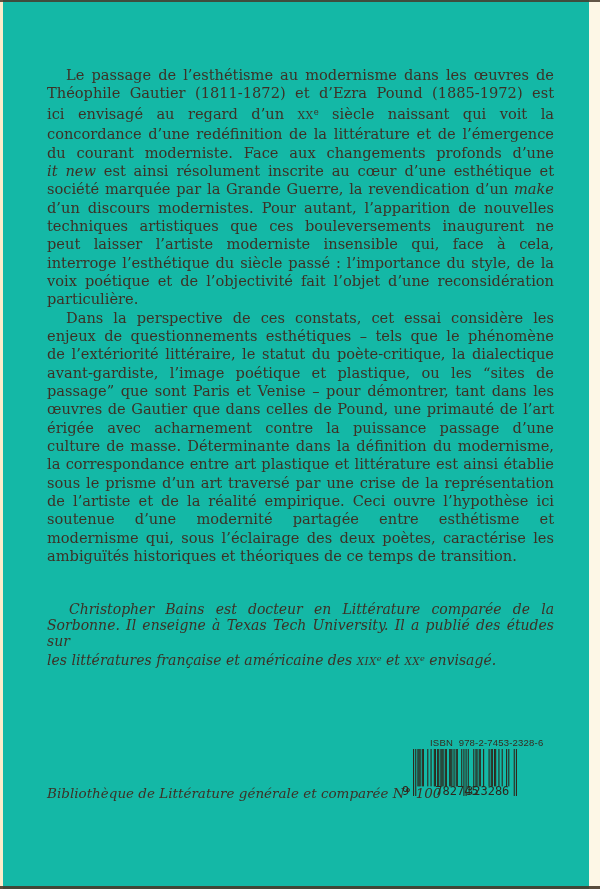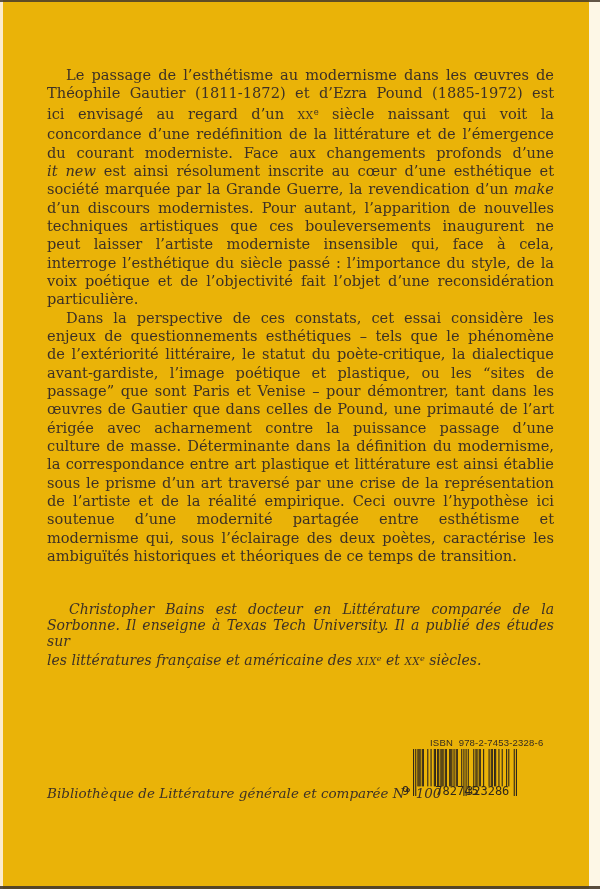--- a/index.html
+++ b/index.html
@@ -1,18 +1,18 @@
 <!DOCTYPE html>
 <html><head>
 <meta charset="utf-8">
 <style>
   html,body { margin:0; padding:0; background:#888; }
   .page {
     position:relative; width:600px; height:889px; overflow:hidden;
-    background:#eab308; color:#3d3126;
+    background:#14b8a6; color:#3d3126;
     font-family:"DejaVu Serif", serif;
   }
   
   .edge-left  { position:absolute; left:0; top:0; width:3px; height:889px; background:#fdeccb; }
   .edge-right { position:absolute; right:0; top:0; width:11px; height:889px; background:#fdf7e6; }
   .edge-top    { position:absolute; left:0; top:0; width:600px; height:2px; background:#463a2a; opacity:.85; }
   .edge-bottom { position:absolute; left:0; bottom:0; width:600px; height:3px; background:#463a2a; opacity:.9; }
 
   .main-text {
     position:absolute; left:47px; top:66px; width:507px;
@@ -88,21 +88,21 @@
         <div class="tline"><span>de l’artiste et de la réalité empirique. Ceci ouvre l’hypothèse ici</span></div>
         <div class="tline"><span>soutenue d’une modernité partagée entre esthétisme et</span></div>
         <div class="tline"><span>modernisme qui, sous l’éclairage des deux poètes, caractérise les</span></div>
         <div class="tline last"><span>ambiguïtés historiques et théoriques de ce temps de transition.</span></div>
       </div>
   </div>
 
   <div class="author-note">
       <div class="tline first"><span>Christopher Bains est docteur en Littérature comparée de la</span></div>
       <div class="tline"><span>Sorbonne. Il enseigne à Texas Tech University. Il a publié des études sur</span></div>
-      <div class="tline last"><span>les littératures française et américaine des </span><span class="seg-sc">XIX</span><span class="seg-sup">e</span><span> et </span><span class="seg-sc">XX</span><span class="seg-sup">e</span><span> siècles.</span></div>
+      <div class="tline last"><span>les littératures française et américaine des </span><span class="seg-sc">XIX</span><span class="seg-sup">e</span><span> et </span><span class="seg-sc">XX</span><span class="seg-sup">e</span><span> envisagé.</span></div>
     </div>
 
   <div class="collection">Bibliothèque de Littérature générale et comparée N° 100</div>
 
   <div class="barcode-block">
     <div class="isbn">ISBN  978-2-7453-2328-6</div>
     <svg class="bars" width="104" height="47" viewBox="0 0 95 44" preserveAspectRatio="none">
         <g fill="#2f271c">
           <rect x="0" y="0" width="1" height="44"></rect>
           <rect x="2" y="0" width="1" height="44"></rect>

